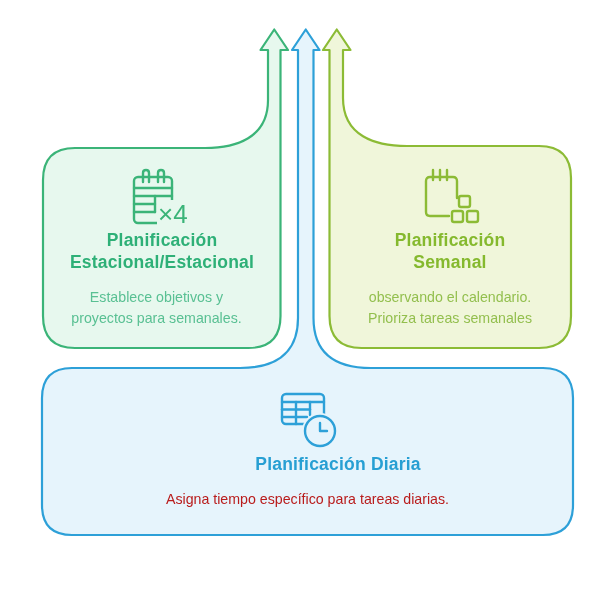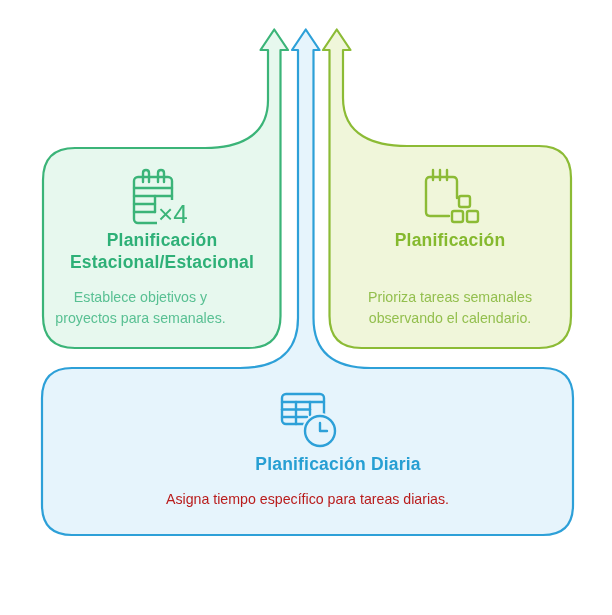--- a/index.html
+++ b/index.html
@@ -72,31 +72,32 @@
     <g fill="none" stroke-width="2.4" stroke-linecap="round" stroke-linejoin="round" stroke="#2da0d8">
       <circle cx="44" cy="42" r="15"></circle>
       <path d="M44,34 V42 H51"></path>
     </g>
   </svg>
 
   <div class="card-text card-title" style="left: 43px; top: 229px; width: 238px; color: rgb(46, 176, 119);">
     <span class="line">Planificación</span>
     <span class="line">Estacional/Estacional</span>
   </div>
-  <div class="card-text card-desc" style="left: 43px; top: 287px; width: 195px; color: rgb(89, 192, 147);">
+  <div class="card-text card-desc" style="left: 43px; top: 287px; width: 195px; color: rgb(89, 192, 147); padding-left: 16px;">
     <span class="line">Establece objetivos y</span>
     <span class="line">proyectos para semanales.</span>
   </div>
 
   <div class="card-text card-title" style="left: 329px; top: 229px; width: 242px; color: rgb(133, 185, 46);">
     <span class="line">Planificación</span>
+    <span class="line">Semanal</span>
   </div>
   <div class="card-text card-desc" style="left: 329px; top: 287px; width: 242px; color: rgb(147, 191, 78);">
+    <span class="line">observando el calendario.</span>
     <span class="line">Prioriza tareas semanales</span>
-    <span class="line">observando el calendario.</span>
   </div>
 
   <div class="card-text card-title" style="left: 42px; top: 453px; width: 592px; color: rgb(39, 159, 211);">
     <span class="line">Planificación Diaria</span>
   </div>
   <div class="card-text card-desc" style="left: 42px; top: 489px; width: 531px; color: #b91c1c;">
     <span class="line">Asigna tiempo específico para tareas diarias.</span>
   </div>
 
 </div>

